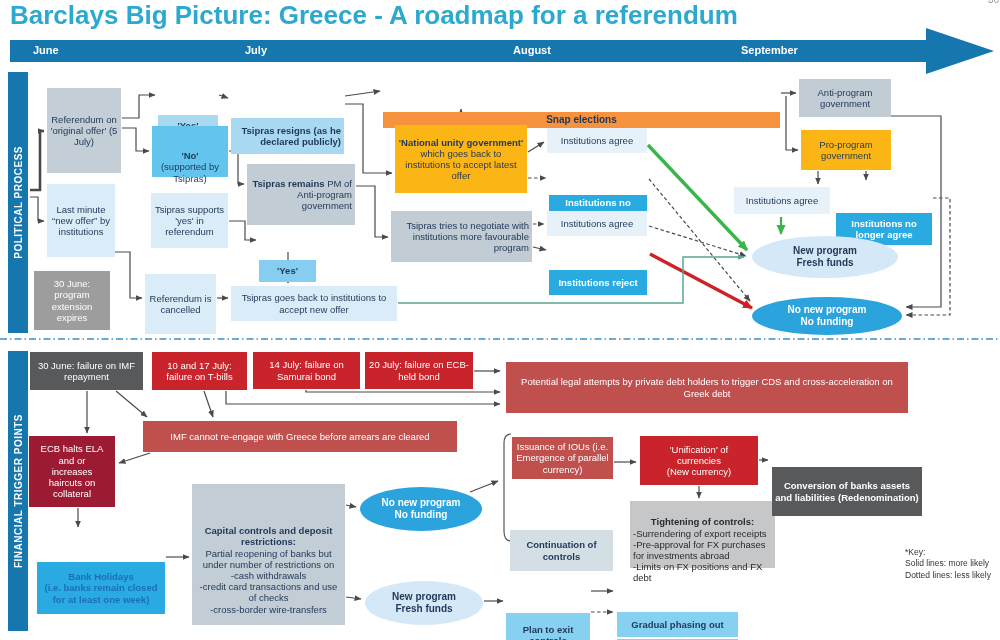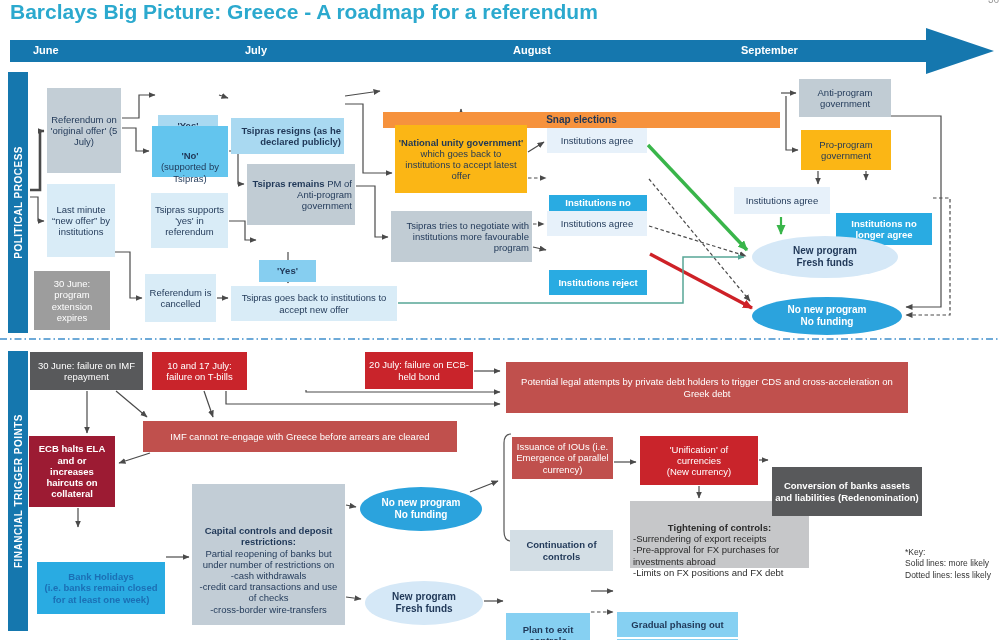--- a/index.html
+++ b/index.html
@@ -1,17 +1,17 @@
 <!DOCTYPE html>
 <html><head>
 <meta charset="utf-8">
 <style>
   html,body {margin:0; padding:0; background:#fff; font-family:"Liberation Sans",sans-serif;}
   .stage {position:relative; width:1000px; height:640px; background:#fff; overflow:hidden;}
-  .title {position:absolute; left:10px; top:0px; font-size:21px; font-weight:bold; color:#2BA9CE;}
+  .title {position:absolute; left:10px; top:0px; font-size:26px; font-weight:bold; color:#2BA9CE;}
   .pagefrag {position:absolute; right:1px; top:-6px; font-size:10px; color:#9a9a9a;}
   .tl-bar {position:absolute; left:10px; top:40px; width:916px; height:22px; background:#1577AE;}
   .tl-head {position:absolute; left:926px; top:28px; width:0; height:0;
             border-top:23px solid transparent; border-bottom:23px solid transparent; border-left:68px solid #1577AE;}
   .month {position:absolute; top:44px; color:#fff; font-weight:bold; font-size:11px;}
   .sidebar {position:absolute; left:8px; width:20px; background:#1577AE; color:#fff;
             display:flex; align-items:center; justify-content:center;}
   .sidebar span {writing-mode:vertical-rl; transform:rotate(180deg); font-weight:bold; font-size:10px;
                  letter-spacing:.5px; white-space:nowrap;}
   svg.wires {position:absolute; left:0; top:0;}
@@ -28,21 +28,21 @@
   .c-paleblue {background:#D9ECF7;text-align:center;}
   .c-vpale    {background:#E7F1FA;}
   .c-gray     {background:#9D9D9D; color:#fff;}
   .c-orange   {background:#F6923D;}
   .c-gold     {background:#FBB615;align-items:flex-end;}
   .c-boxgray  {background:#C1CCD4;}
   .c-cyan     {background:#29ABE2; color:#fff;}
   .c-darkgray {background:#58595B; color:#fff;}
   .c-red      {background:#C9242B; color:#fff;}
   .c-brick    {background:#C0504D; color:#fff;}
-  .c-maroon   {background:#9C1B33; color:#fff;font-weight:bold;}
+  .c-maroon   {background:#9C1B33; color:#fff;}
   .c-ellipse-light {background:#D5E8F7;}
   .c-ellipse-cyan  {background:#2BA3DD; color:#fff;}
   .c-steel    {background:#C2CDD6;}
   .c-lightgray{background:#C6C7C9; color:#2b2b2b;}
   .c-palegray {background:#D3DEE5;}
   .c-sky      {background:#86D0F2;}
   .c-recap    {background:#BEC0C2; color:#333;}
   .c-skytext  {color:#1B6FB5;}
   .keyblock {position:absolute; left:905px; top:547px; width:92px; font-size:8.5px; color:#333;
              text-align:left; line-height:1.35;}
@@ -165,21 +165,21 @@
   </div>
 
   <div class="node c-paleblue" style="left:47px; top:184px; width:68px; height:73px">Last minute “new offer” by institutions</div>
 
   <div class="node c-paleblue" style="left:151px; top:193px; width:77px; height:55px">Tsipras supports 'yes' in referendum</div>
 
   <div class="node bold" style="left:259px; top:229px; width:57px; height:22px; background:#86CEF0">'Yes'</div>
 
   <div class="node c-gray" style="left:34px; top:271px; width:76px; height:59px">30 June: program extension expires</div>
 
-  <div class="node c-paleblue" style="left:145px; top:274px; width:71px; height:48px">Referendum is cancelled</div>
+  <div class="node c-paleblue" style="left:145px; top:274px; width:71px; height:60px">Referendum is cancelled</div>
 
   <div class="node c-paleblue" style="left:231px; top:286px; width:166px; height:35px">Tsipras goes back to institutions to accept new offer</div>
 
   <div class="node c-orange bold" style="left:383px; top:81px; width:397px; height:16px; font-size:10px">Snap elections</div>
 
   <div class="node c-gold" style="left:395px; top:125px; width:132px; height:68px">
     <div style="display:inline">
       <b>'National unity government'</b>
       <span>which goes back to institutions to accept latest offer</span>
     </div>
@@ -206,20 +206,21 @@
   <div class="node ellipse c-ellipse-light prelines" style="left:752px; top:236px; width:146px; height:42px">New program
 Fresh funds</div>
 
   <div class="node ellipse c-ellipse-cyan prelines" style="left:752px; top:297px; width:150px; height:38px">No new program
 No funding</div>
 
   <div class="node c-darkgray" style="left:30px; top:352px; width:113px; height:38px">30 June: failure on IMF repayment</div>
 
   <div class="node c-red" style="left:152px; top:352px; width:95px; height:38px">10 and 17 July: failure on T-bills</div>
 
+  <div class="node c-red" style="left:253px; top:352px; width:107px; height:37px">14 July: failure on Samurai bond</div>
 
   <div class="node c-red" style="left:365px; top:352px; width:108px; height:37px">20 July: failure on ECB-held bond</div>
 
   <div class="node c-brick" style="left:506px; top:362px; width:402px; height:51px">Potential legal attempts by private debt holders to trigger CDS and cross-acceleration on Greek debt</div>
 
   <div class="node c-brick" style="left:143px; top:421px; width:314px; height:31px">IMF cannot re-engage with Greece before arrears are cleared</div>
 
   <div class="node c-maroon prelines" style="left:29px; top:436px; width:86px; height:71px">ECB halts ELA
 and or
 increases
@@ -245,21 +246,21 @@
 
   <div class="node c-brick" style="left:512px; top:437px; width:101px; height:42px">Issuance of IOUs
 (i.e. Emergence of parallel currency)</div>
 
   <div class="node c-palegray bold" style="left:510px; top:499px; width:103px; height:41px">Continuation of controls</div>
 
   <div class="node c-red prelines" style="left:640px; top:436px; width:118px; height:49px">'Unification' of
 currencies
 (New currency)</div>
 
-  <div class="node c-lightgray" style="left:630px; top:501px; width:179px; height:67px">
+  <div class="node c-lightgray" style="left:630px; top:501px; width:145px; height:67px">
     <div class="bold">Tightening of controls:</div>
     <div class="prelines left" style="text-align:left; align-self:flex-start">-Surrendering of export receipts
 -Pre-approval for FX  purchases for investments abroad
 -Limits on FX positions and FX debt</div>
   </div>
 
   <div class="node c-darkgray bold" style="left:772px; top:436px; width:150px; height:49px">Conversion of  banks assets and liabilities (Redenomination)</div>
 
 
   <div class="node c-sky bold" style="left:506px; top:582px; width:84px; height:44px">Plan to exit controls</div>

